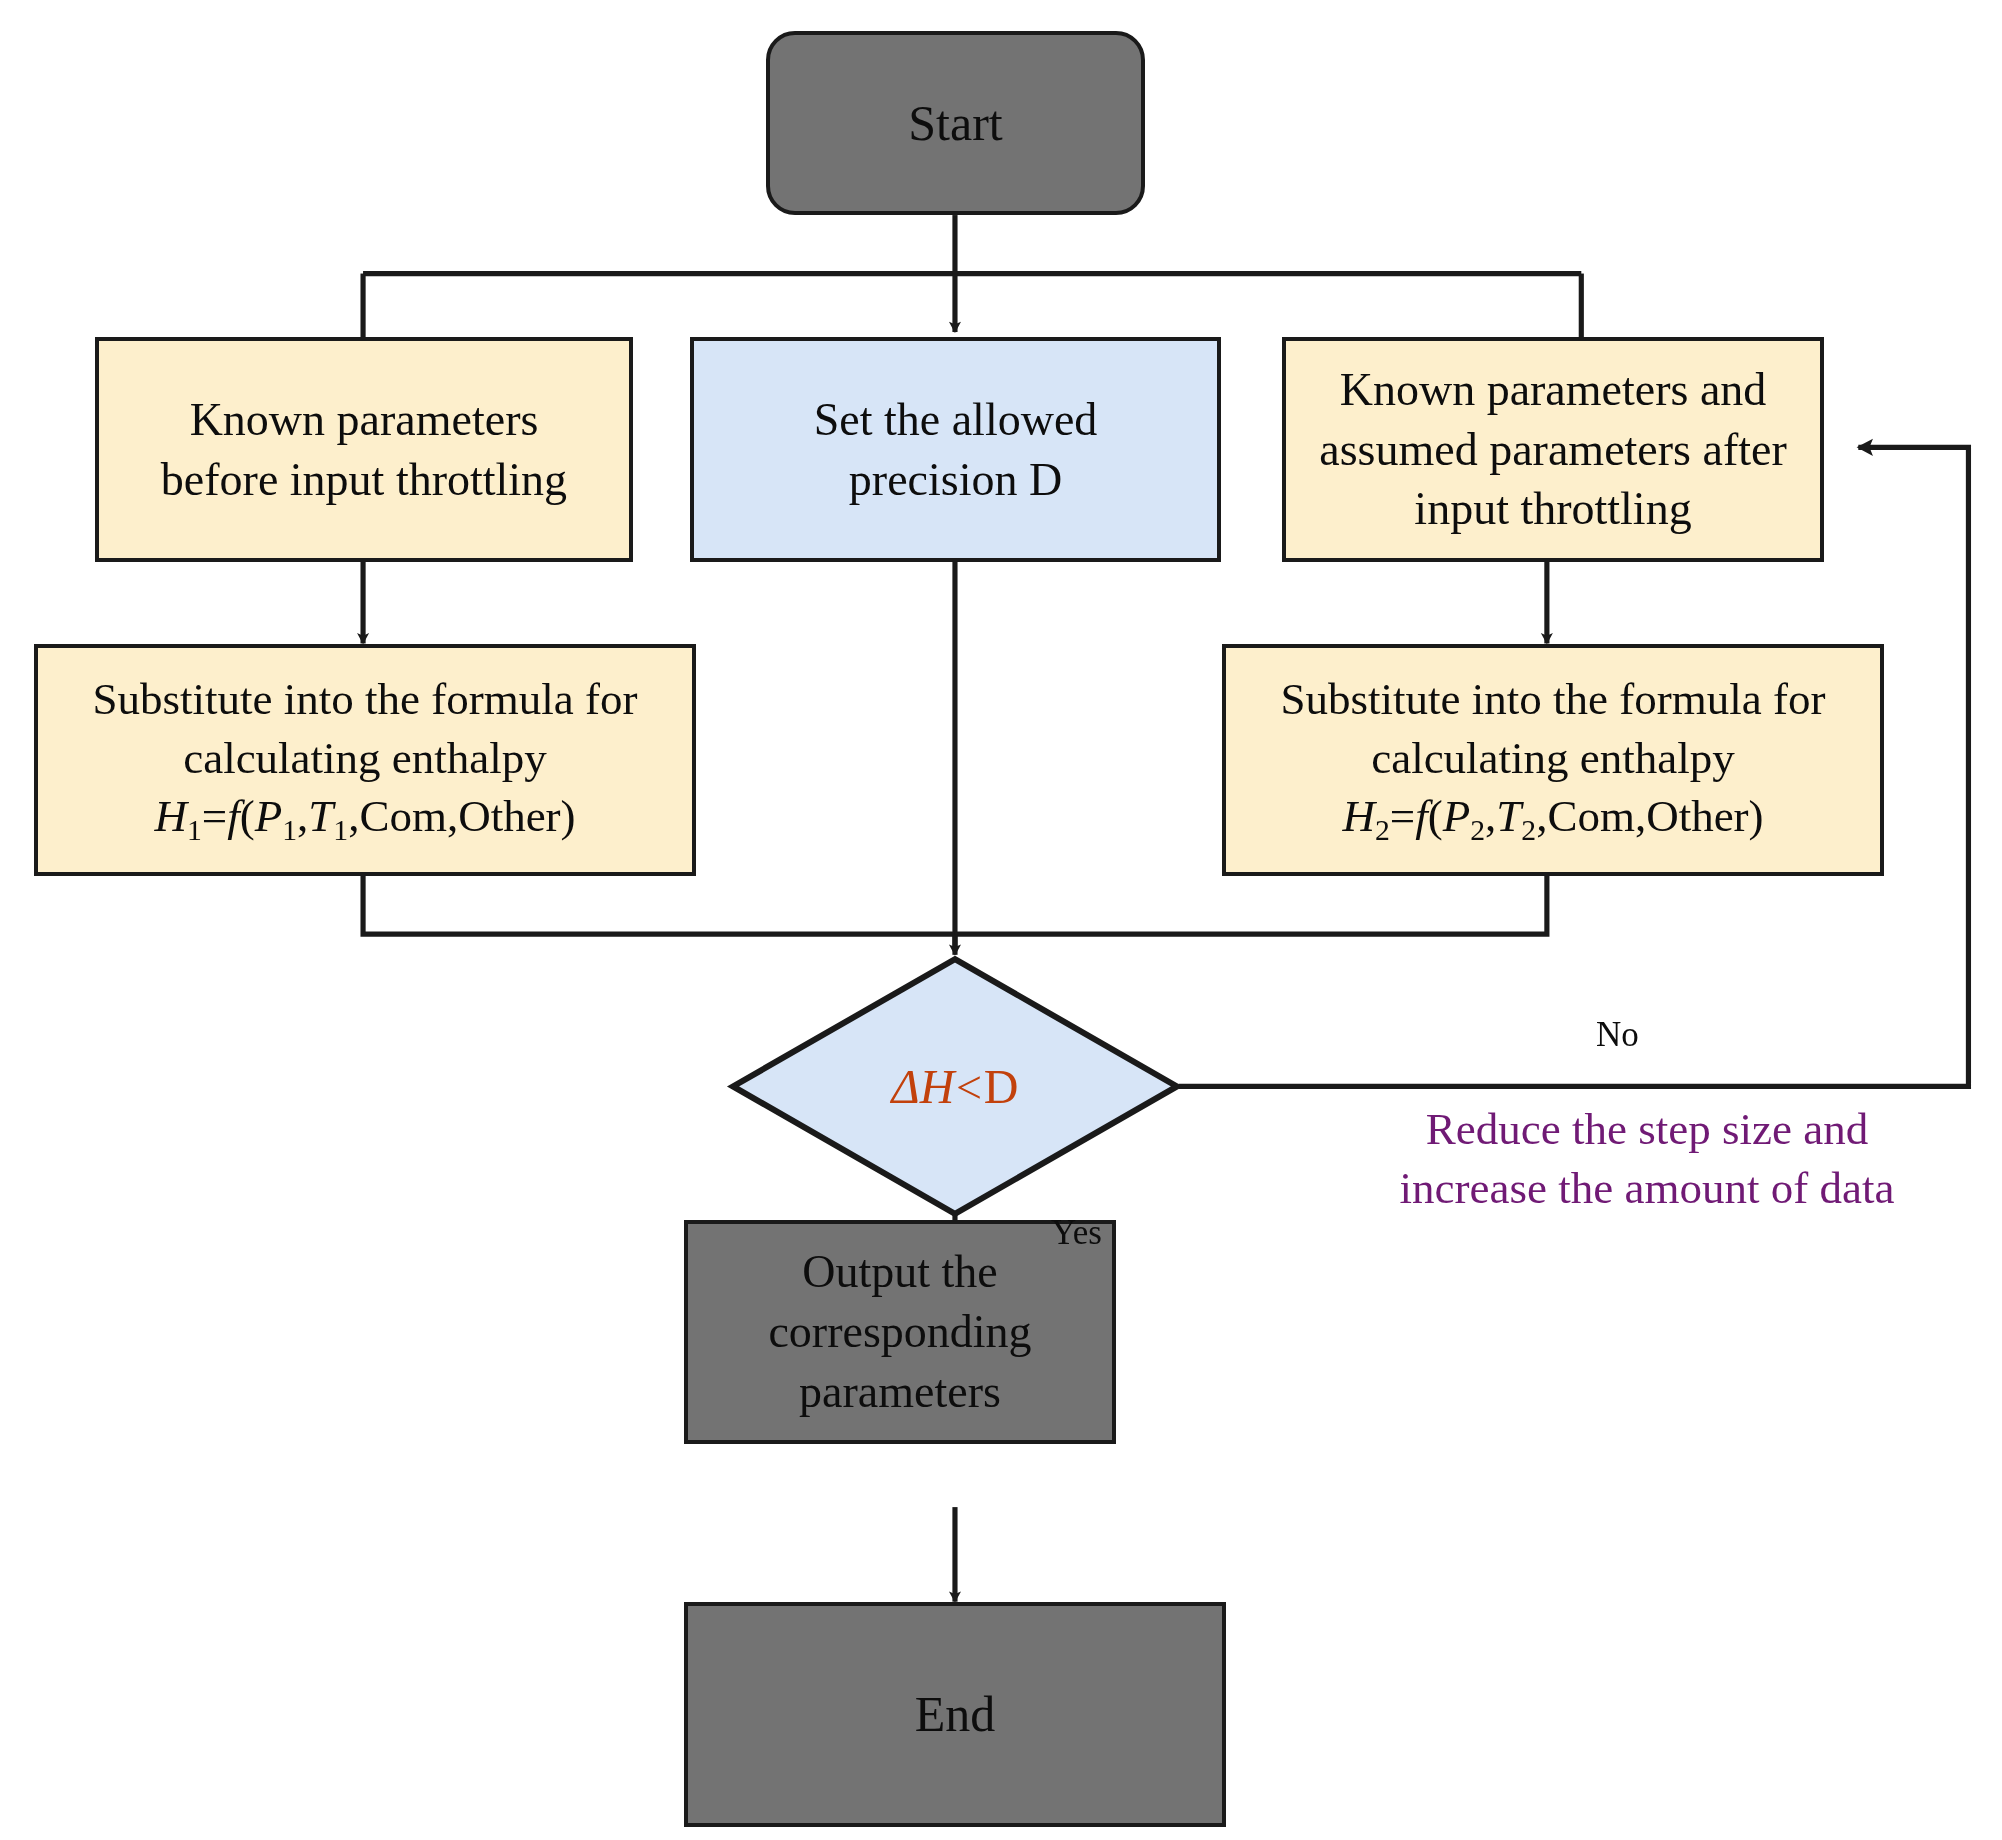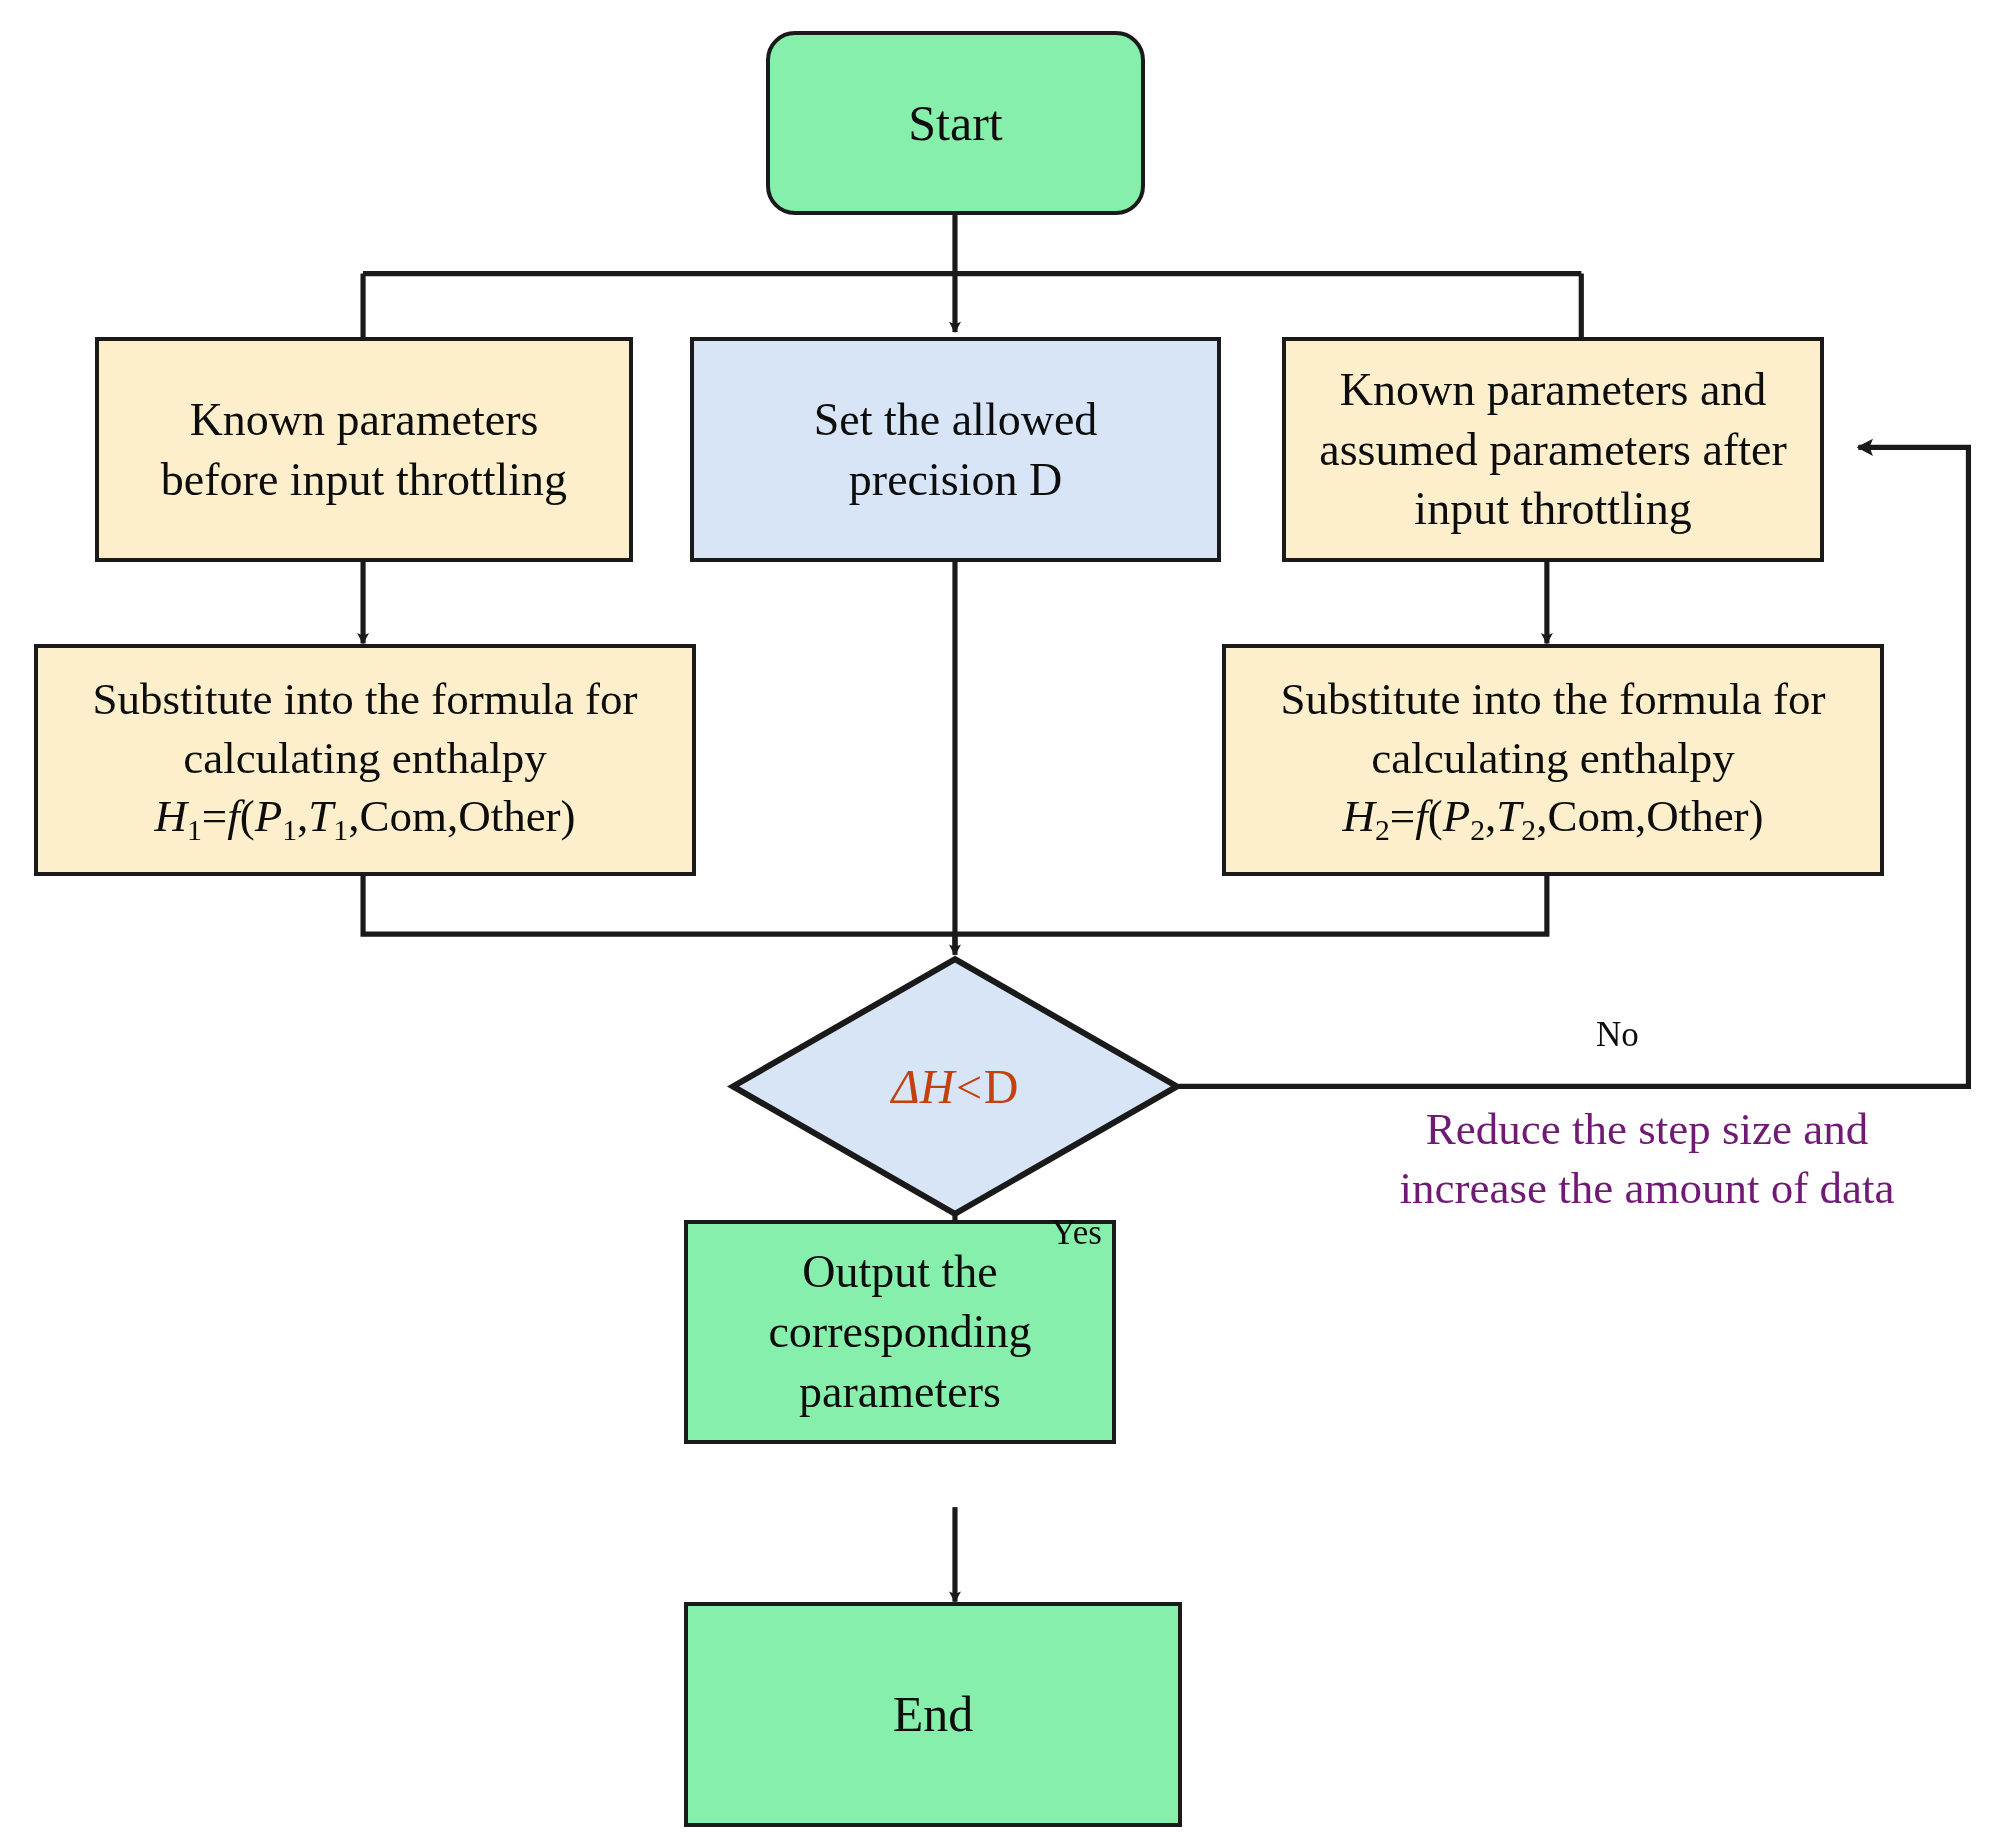--- a/index.html
+++ b/index.html
@@ -31,21 +31,21 @@
     text-align: center;
     color: #0d0d0d;
     border: 4.3px solid #1a1a1a;
     line-height: 1.30;
   }
   .node .txt {
     display: block;
     width: 100%;
     padding: 0 6.9px;
   }
-  .green  { background: #86efac; }
+  .green  { background: #737373; }
   .cream  { background: #fdefcc; }
   .blue   { background: #d7e5f7; }
   .rounded { border-radius: 29px; }
 
   .fs-terminal { font-size: 50px; }
   .fs-box      { font-size: 46px; }
   .fs-formula  { font-size: 45px; }
   .fs-label    { font-size: 35px; }
 
   .diamond-wrap {
@@ -174,21 +174,21 @@
   </div>
 
   <div class="node green fs-box" style="left:684px; top:1220px; width:432px; height:224px;font-family:Liberation Serif, serif;">
     <span class="txt">
       <span>Output the</span><br>
       <span>corresponding</span><br>
       <span>parameters</span>
     </span>
   </div>
 
-  <div class="node green fs-terminal" style="left:684px; top:1602px; width:498px; height:225px;">
+  <div class="node green fs-terminal" style="left:684px; top:1602px; width:542px; height:225px;">
     <span class="txt">End</span>
   </div>
 
   <div class="edge-label fs-label" style="left:1596px; top:1015px;">No</div>
 
   <div class="edge-label fs-label" style="left:1051px; top:1213px;">Yes</div>
 
   <div class="loop-note" style="left:1316px; top:1100px; width:662px;">
     <span>Reduce the step size and</span><br>
     <span>increase the amount of data</span>

